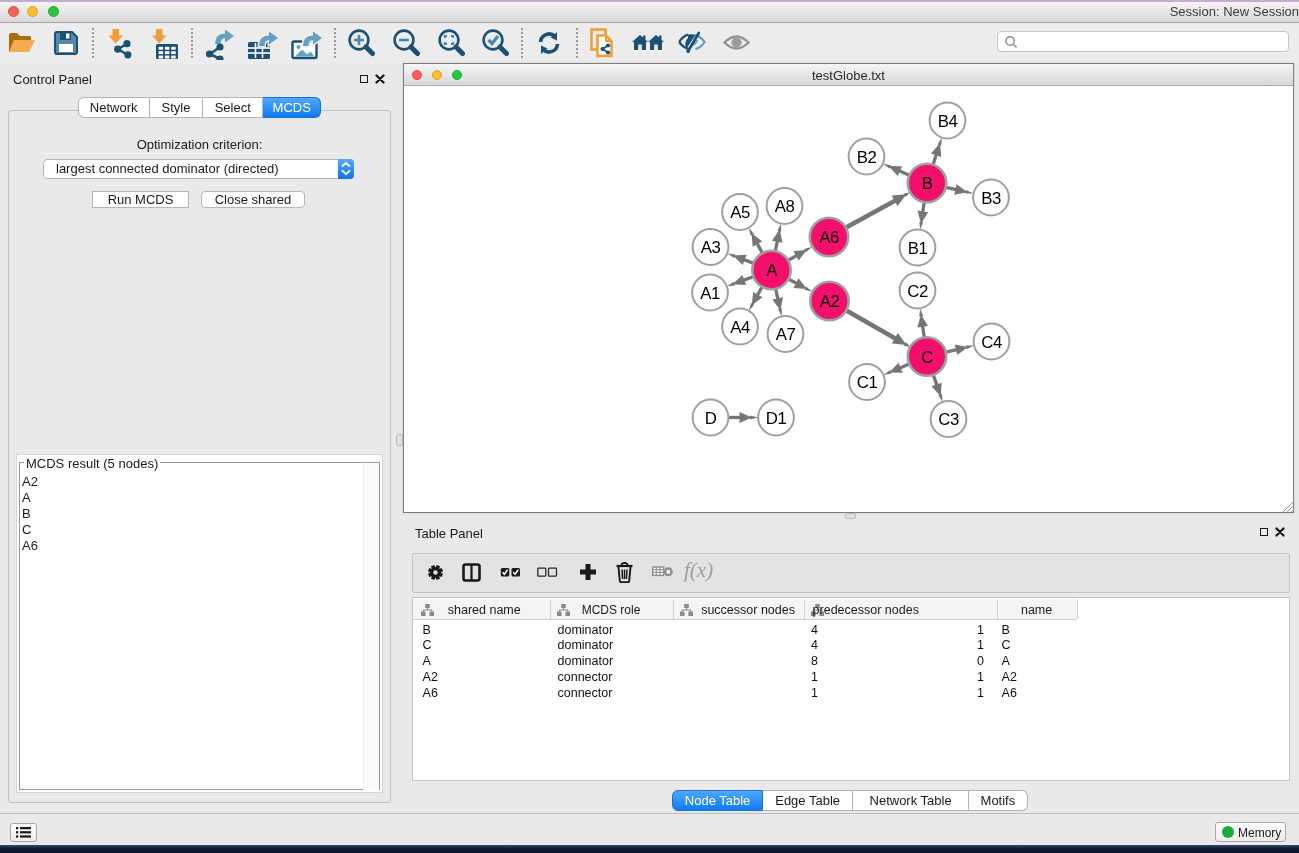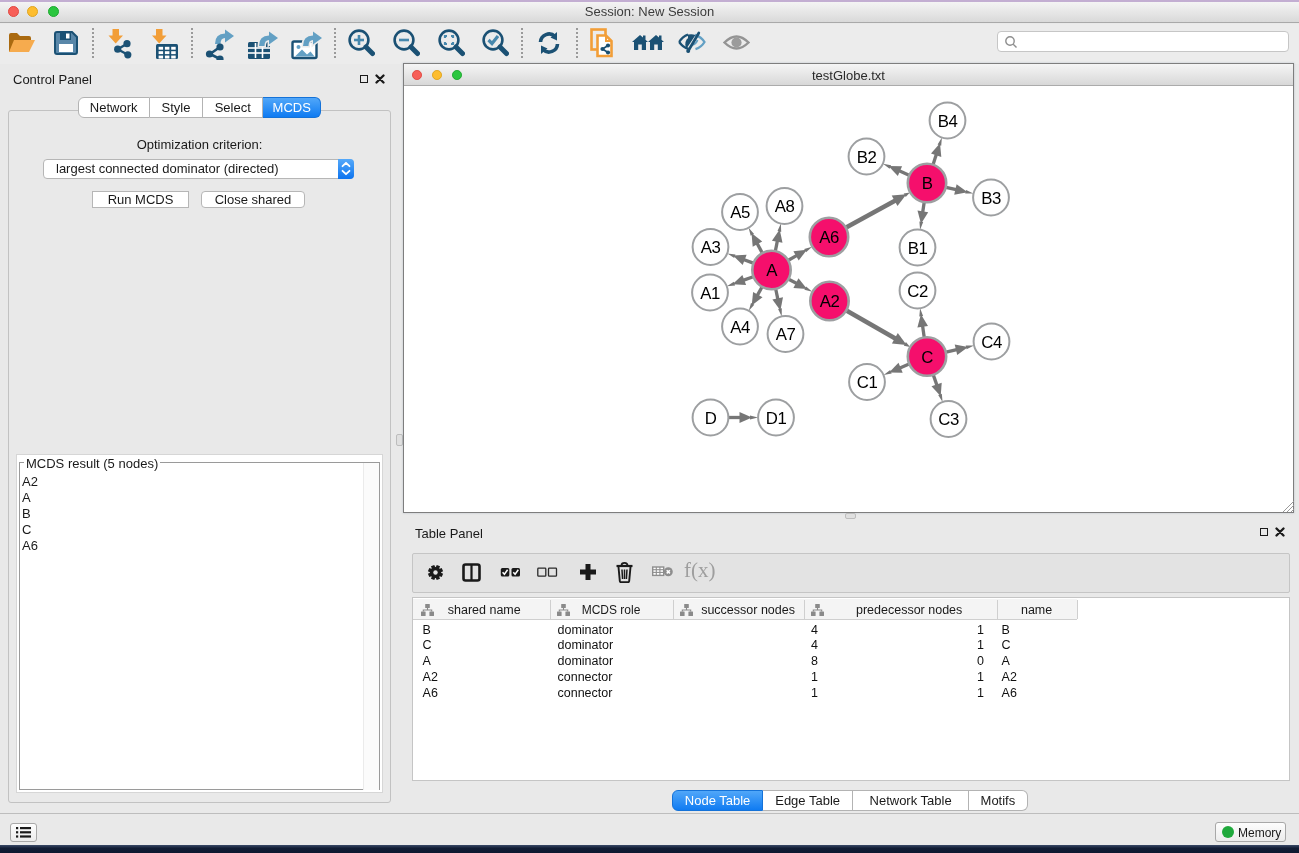--- a/index.html
+++ b/index.html
@@ -2,21 +2,21 @@
 <html><head><meta charset="utf-8"><style>
 *{margin:0;padding:0;box-sizing:border-box}
 body{width:1299px;height:853px;overflow:hidden;position:relative;font-family:"Liberation Sans",sans-serif;background:#e9e9e9;-webkit-font-smoothing:antialiased}
 .abs{position:absolute}
 </style></head><body>
 <div class="abs" style="left:0;top:0;width:1299px;height:23px;background:linear-gradient(#f7f7f7,#d9d9d9);border-bottom:1px solid #a9a9a9"></div>
 <div class="abs" style="left:0;top:0;width:1299px;height:2px;background:#c3aed2"></div>
 <div class="abs" style="left:8.2px;top:5.9px;width:11px;height:11px;border-radius:50%;background:#f75f58;border:1px solid #e14942"></div>
 <div class="abs" style="left:27.0px;top:5.9px;width:11px;height:11px;border-radius:50%;background:#fdbd2f;border:1px solid #e0a51f"></div>
 <div class="abs" style="left:47.9px;top:5.9px;width:11px;height:11px;border-radius:50%;background:#2bc63f;border:1px solid #1fa930"></div>
-<div class="abs" style="left:0;top:4px;width:1299px;text-align:center;font-size:13px;color:#3c3c3c">Session: New Session</div>
+<div class="abs" style="left:0;top:4px;width:1299px;text-align:right;font-size:13px;color:#3c3c3c">Session: New Session</div>
 <div class="abs" style="left:0;top:24px;width:1299px;height:40px;background:#ececec"></div>
 <div style="position:absolute;left:91.5px;top:28px;width:0;height:30px;border-left:2px dotted #9a9a9a"></div>
 <div style="position:absolute;left:190.5px;top:28px;width:0;height:30px;border-left:2px dotted #9a9a9a"></div>
 <div style="position:absolute;left:333.5px;top:28px;width:0;height:30px;border-left:2px dotted #9a9a9a"></div>
 <div style="position:absolute;left:520.5px;top:28px;width:0;height:30px;border-left:2px dotted #9a9a9a"></div>
 <div style="position:absolute;left:575.5px;top:28px;width:0;height:30px;border-left:2px dotted #9a9a9a"></div>
 <svg style="position:absolute;left:7px;top:29px" width="30" height="29" viewBox="0 0 30 29">
     <path d="M2 23 L2 6 Q2 4 4 4 L10 4 L13 7 L22 7 Q24 7 24 9 L24 12 Z" fill="#aa6a10"></path>
     <path d="M2 23 L7 11 L28 11 L22 23 Z" fill="#f6ab4e"></path>
   </svg>
@@ -335,21 +335,21 @@
     <rect x="0.7" y="1" width="11" height="8.4" fill="#fff" stroke="#8e8e8e" stroke-width="1.4"></rect>
     <g stroke="#8e8e8e" stroke-width="1.1">
       <line x1="0.7" y1="3.7" x2="11.7" y2="3.7"></line>
       <line x1="0.7" y1="6.4" x2="11.7" y2="6.4"></line>
       <line x1="4.3" y1="1" x2="4.3" y2="9.4"></line>
       <line x1="7.9" y1="1" x2="7.9" y2="9.4"></line>
     </g>
     <circle cx="16.3" cy="5.8" r="4.5" fill="#8e8e8e"></circle>
     <path d="M14.7 4.2 L17.9 7.4 M17.9 4.2 L14.7 7.4" stroke="#fff" stroke-width="1.5"></path>
   </svg>
-<div class="abs" style="left:684px;top:558px;font-size:21px;font-family:'Liberation Serif',serif;color:#9e9e9e">f(x)</div>
+<div class="abs" style="left:684px;top:558px;font-size:21px;font-style:italic;font-family:'Liberation Serif',serif;color:#9e9e9e">f(x)</div>
 <div class="abs" style="left:412px;top:597px;width:878px;height:184px;background:#fff;border:1px solid #c5c5c5"></div>
 <div class="abs" style="left:413px;top:599px;width:663.5px;height:21px;background:#f4f4f4;border-bottom:1px solid #cfcfcf"></div>
 <svg style="position:absolute;left:420.5px;top:604px" width="13" height="12" viewBox="0 0 13 12">
     <g fill="#8a8a8a">
       <rect x="4.2" y="0" width="4.6" height="4" rx="0.5"></rect>
       <rect x="0" y="7.6" width="4.6" height="4.4" rx="0.5"></rect>
       <rect x="8.4" y="7.6" width="4.6" height="4.4" rx="0.5"></rect>
     </g>
     <g stroke="#8a8a8a" stroke-width="1.1" fill="none">
       <path d="M6.5 4 L6.5 6 M2.3 7.6 L2.3 6 L10.7 6 L10.7 7.6"></path>
@@ -384,21 +384,21 @@
 <svg style="position:absolute;left:811.1px;top:604px" width="13" height="12" viewBox="0 0 13 12">
     <g fill="#8a8a8a">
       <rect x="4.2" y="0" width="4.6" height="4" rx="0.5"></rect>
       <rect x="0" y="7.6" width="4.6" height="4.4" rx="0.5"></rect>
       <rect x="8.4" y="7.6" width="4.6" height="4.4" rx="0.5"></rect>
     </g>
     <g stroke="#8a8a8a" stroke-width="1.1" fill="none">
       <path d="M6.5 4 L6.5 6 M2.3 7.6 L2.3 6 L10.7 6 L10.7 7.6"></path>
     </g>
   </svg>
-<div class="abs" style="left:812.6px;top:603px;width:193.10000000000002px;text-align:center;font-size:12.5px;color:#1a1a1a">predecessor nodes</div>
+<div class="abs" style="left:812.6px;top:603px;width:193.10000000000002px;text-align:left;font-size:12.5px;color:#1a1a1a">predecessor nodes</div>
 <div class="abs" style="left:996.7px;top:600px;width:1px;height:19px;background:#cfcfcf"></div>
 <div class="abs" style="left:996.7px;top:603px;width:79.79999999999995px;text-align:center;font-size:12.5px;color:#1a1a1a">name</div>
 <div class="abs" style="left:1076.5px;top:600px;width:1px;height:19px;background:#cfcfcf"></div>
 <div class="abs" style="left:422.6px;top:622.5px;font-size:12.5px;color:#111">B</div>
 <div class="abs" style="left:557.5px;top:622.5px;font-size:12.5px;color:#111">dominator</div>
 <div class="abs" style="left:700px;top:622.5px;width:118px;text-align:right;font-size:12.5px;color:#111">4</div>
 <div class="abs" style="left:860px;top:622.5px;width:124px;text-align:right;font-size:12.5px;color:#111">1</div>
 <div class="abs" style="left:1001.6px;top:622.5px;font-size:12.5px;color:#111">B</div>
 <div class="abs" style="left:422.6px;top:638.4px;font-size:12.5px;color:#111">C</div>
 <div class="abs" style="left:557.5px;top:638.4px;font-size:12.5px;color:#111">dominator</div>

